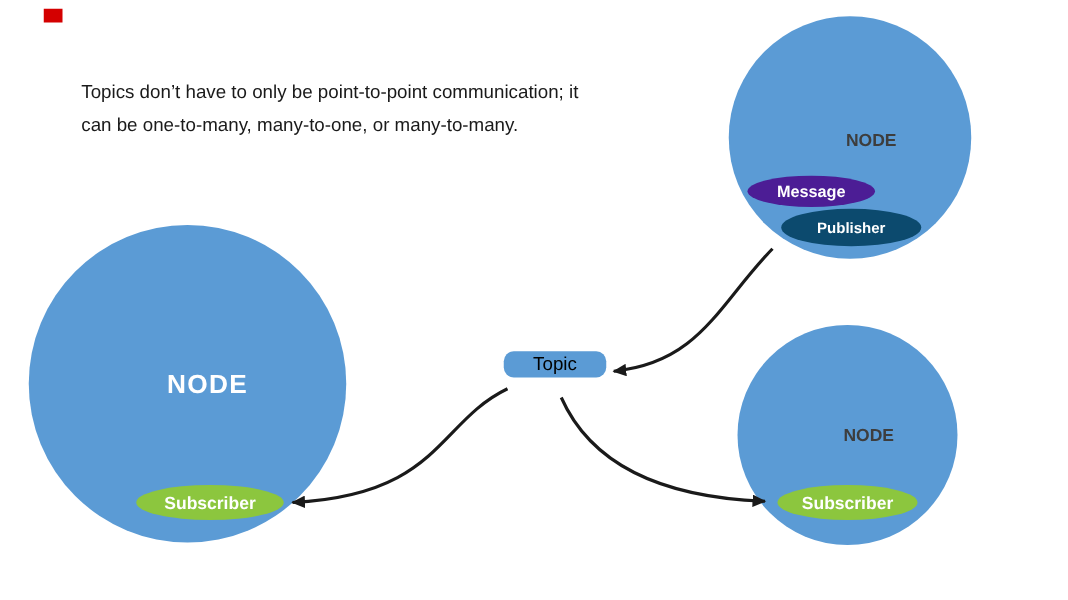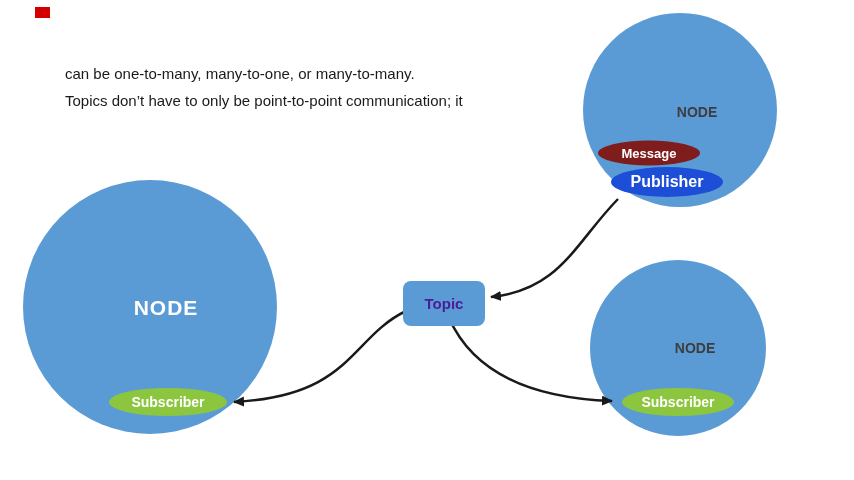--- a/index.html
+++ b/index.html
@@ -54,56 +54,56 @@
     position: absolute;
     transform: translate(-50%, -50%);
     border-radius: 50%;
     display: flex;
     align-items: center;
     justify-content: center;
     font-weight: bold;
     color: #ffffff;
     white-space: nowrap;
   }
-  .pill.message    { left: 649px; top: 153px; width: 102px; height: 25px; background: #7f1d1d; font-size: 13px; }
-  .pill.publisher  { left: 667px; top: 182px; width: 112px; height: 30px; background: #1d4ed8; font-size: 16px; }
+  .pill.message    { left: 649px; top: 153px; width: 102px; height: 25px; background: #4c1d95; font-size: 13px; }
+  .pill.publisher  { left: 681px; top: 182px; width: 112px; height: 30px; background: #0c4a6e; font-size: 12px; }
   .pill.sub-left   { left: 168px; top: 402px; width: 118px; height: 28px; background: #8cc63e; font-size: 14px; }
   .pill.sub-right  { left: 678px; top: 402px; width: 112px; height: 28px; background: #8cc63e; font-size: 14px; }
 
   .arrow-layer {
     position: absolute;
     left: 0; top: 0;
     width: 854px; height: 480px;
     pointer-events: none;
   }
 
   .topic-box {
     position: absolute;
     left: 403px; top: 281px;
-    width: 82px; height: 45px;
+    width: 82px; height: 21px;
     background: #5b9bd5;
     border-radius: 8px;
     display: flex;
     align-items: center;
     justify-content: center;
-    font-weight: bold;
+    font-weight: normal;
     font-size: 15px;
-    color: #4c1d95;
+    color: #000000;
   }
 </style>
 </head>
 <body>
 
 <div class="canvas">
 
   <div class="red-mark"></div>
 
   <div class="intro">
+    <div>Topics don’t have to only be point-to-point communication; it</div>
     <div>can be one-to-many, many-to-one, or many-to-many.</div>
-    <div>Topics don’t have to only be point-to-point communication; it</div>
   </div>
 
   <div class="circle left-node"></div>
   <div class="circle tr-node"></div>
   <div class="circle br-node"></div>
 
   <div class="node-label big">NODE</div>
   <div class="node-label tr">NODE</div>
   <div class="node-label br">NODE</div>
 

